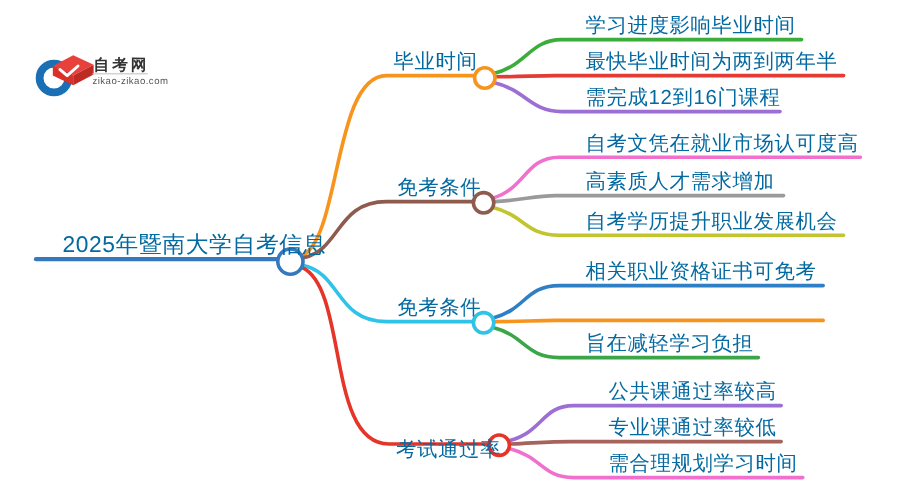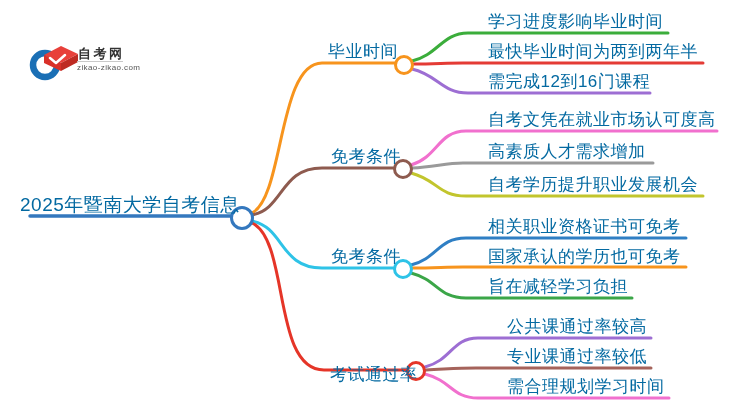--- a/index.html
+++ b/index.html
@@ -79,36 +79,35 @@
       <polygon points="16,13 33,4 50,12 33,21" fill="#E8403A"></polygon>
       <polygon points="16,13 33,21 33,29 16,21" fill="#D93029"></polygon>
       <polygon points="50,12 33,21 33,29 50,20" fill="#BE2B23"></polygon>
       <path d="M22 16 L28 21 L37 13" stroke="#ffffff" stroke-width="2.5" fill="none" stroke-linecap="round" stroke-linejoin="round"></path>
     </svg>
     <div class="logo-title">自考网</div>
     <div class="logo-divider"></div>
     <div class="logo-domain">zikao-zikao.com</div>
   </div>
 
-  <div class="node-label root-label" style="left:20px;top:193px">2025年暨南大学自考信息</div>
+  <div class="node-label root-label" style="left:52px;top:193px">2025年暨南大学自考信息</div>
 
   <div class="node-label branch-label" style="left:328px;top:41px">毕业时间</div>
   <div class="node-label branch-label" style="left:331px;top:146px">免考条件</div>
   <div class="node-label branch-label" style="left:331px;top:246px">免考条件</div>
   <div class="node-label branch-label" style="left:330px;top:364px">考试通过率</div>
 
   <div class="node-label leaf-label" style="left:488px;top:11px">学习进度影响毕业时间</div>
   <div class="node-label leaf-label" style="left:488px;top:41px">最快毕业时间为两到两年半</div>
   <div class="node-label leaf-label" style="left:488px;top:71px">需完成12到16门课程</div>
 
   <div class="node-label leaf-label" style="left:488px;top:109px">自考文凭在就业市场认可度高</div>
   <div class="node-label leaf-label" style="left:488px;top:141px">高素质人才需求增加</div>
   <div class="node-label leaf-label" style="left:488px;top:174px">自考学历提升职业发展机会</div>
 
   <div class="node-label leaf-label" style="left:488px;top:216px">相关职业资格证书可免考</div>
-  <div class="node-label leaf-label" style="left:488px;top:246px">国家承认的学历也可免考</div>
   <div class="node-label leaf-label" style="left:488px;top:276px">旨在减轻学习负担</div>
 
   <div class="node-label leaf-label" style="left:507px;top:316px">公共课通过率较高</div>
   <div class="node-label leaf-label" style="left:507px;top:346px">专业课通过率较低</div>
   <div class="node-label leaf-label" style="left:507px;top:376px">需合理规划学习时间</div>
 
 </div>
 
 </body></html>

